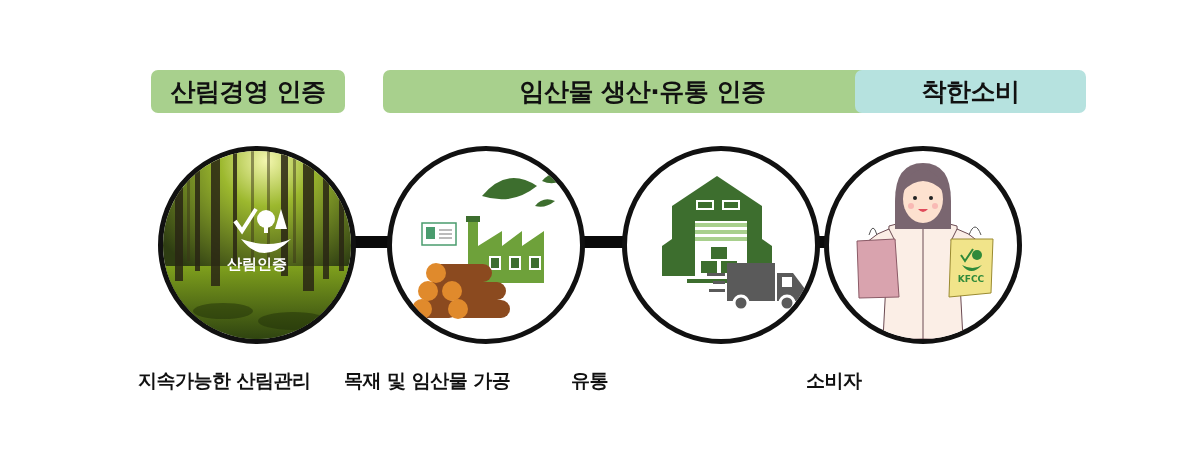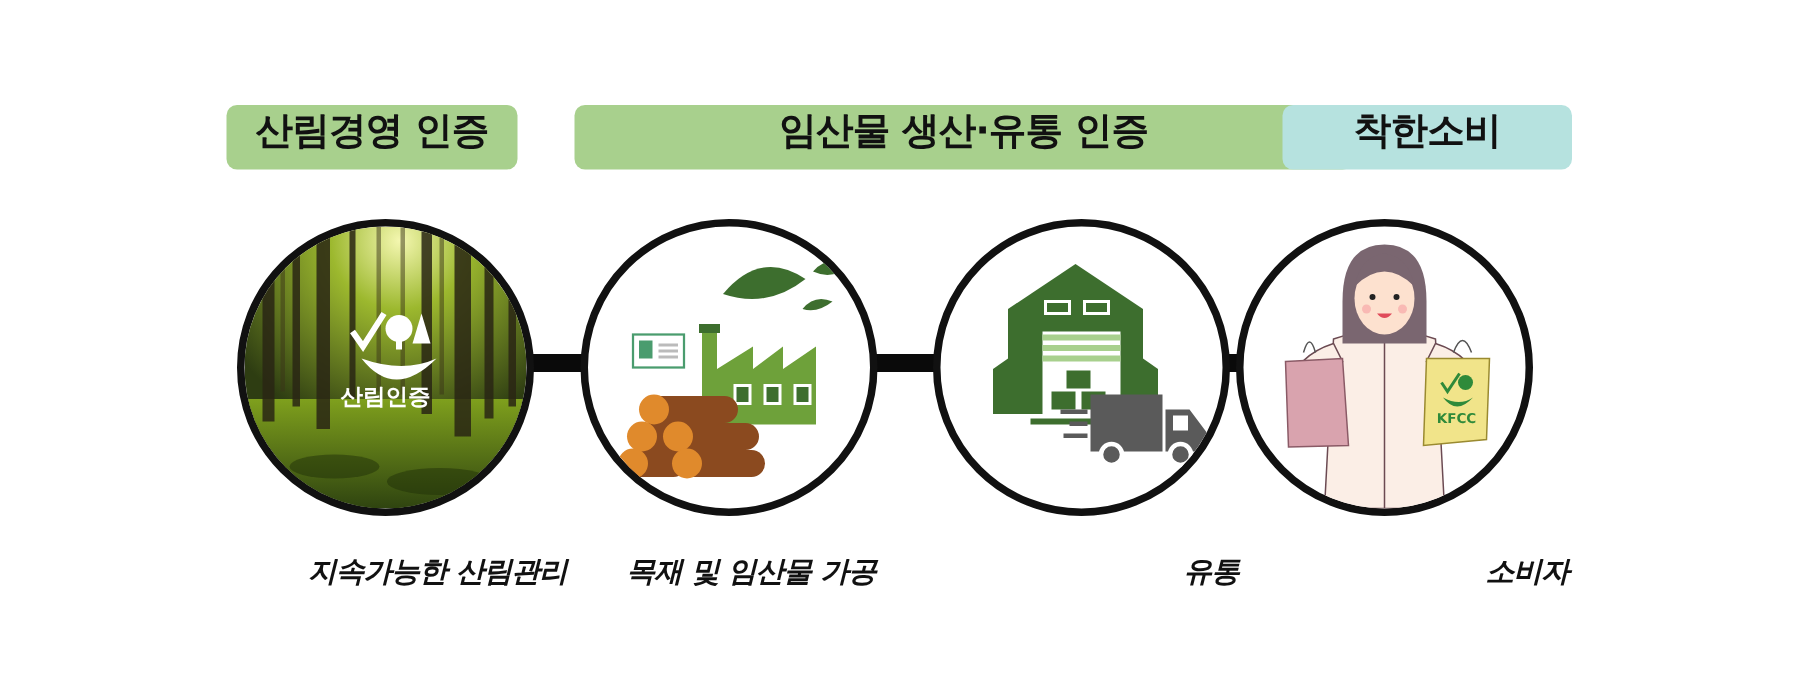--- a/index.html
+++ b/index.html
@@ -4,45 +4,45 @@
 <style>
   html, body { margin: 0; padding: 0; }
   body {
     width: 1200px; height: 453px; background: #ffffff;
     position: relative; overflow: hidden;
     font-family: "DejaVu Sans", "Liberation Sans", sans-serif;
     color: #111;
   }
   .badge {
     position: absolute; top: 70px; height: 43px; border-radius: 7px;
-    display: flex; align-items: flex-start; justify-content: center;
+    display: flex; align-items: center; justify-content: center;
     font-weight: bold; font-size: 25px; letter-spacing: -0.5px;
   }
   .connector { position: absolute; top: 236px; height: 12px; background: #0a0a0a; }
   .circle {
     position: absolute; width: 188px; height: 188px; border-radius: 50%;
     border: 5px solid #111; top: 146px; overflow: hidden; background: #fff;
     box-sizing: content-box;
   }
   .circle svg { width: 100%; height: 100%; display: block; }
   .caption {
-    position: absolute; top: 368px; width: 240px; text-align: right;
-    font-weight: bold; font-size: 19px; letter-spacing: -0.5px; font-style: italic;
+    position: absolute; top: 368px; width: 240px; text-align: left;
+    font-weight: bold; font-size: 19px; letter-spacing: -0.5px;
   }
 </style>
 </head>
 <body>
 
 <div class="badge" style="left:151px; width:194px; background:#a8d08d;">
   <span>산림경영 인증</span>
 </div>
 <div class="badge" style="left:383px; width:519px; background:#a8d08d;">
   <span>임산물 생산·유통 인증</span>
 </div>
-<div class="badge" style="left:855px; width:193px; background:#b6e2df;">
+<div class="badge" style="left:855px; width:231px; background:#b6e2df;">
   <span>착한소비</span>
 </div>
 
 <div class="connector" style="left:350px; width:40px;"></div>
 <div class="connector" style="left:575px; width:50px;"></div>
 <div class="connector" style="left:810px; width:50px;"></div>
 
 <div class="circle" style="left:158px;text-align:center;">
   <svg viewBox="0 0 188 188">
     <defs>
@@ -188,14 +188,14 @@
       <path d="M132 104 l4 6 l8 -12" stroke="#2f8a3a" stroke-width="2" fill="none"></path>
       <path d="M133 114 q9 12 20 0 q-9 6 -20 0z" fill="#2f8a3a"></path>
       <circle cx="148" cy="104" r="5" fill="#2f8a3a"></circle>
     </g>
     <text x="142" y="131" text-anchor="middle" font-size="9" font-weight="bold" fill="#2f8a3a" font-family="DejaVu Sans, sans-serif">KFCC</text>
   </svg>
 </div>
 
 <div class="caption" style="left:138px;">지속가능한 산림관리</div>
 <div class="caption" style="left:344px;">목재 및 임산물 가공</div>
-<div class="caption" style="left:586px;">유통</div>
+<div class="caption" style="left:571px;">유통</div>
 <div class="caption" style="left:806px;">소비자</div>
 
 </body></html>

